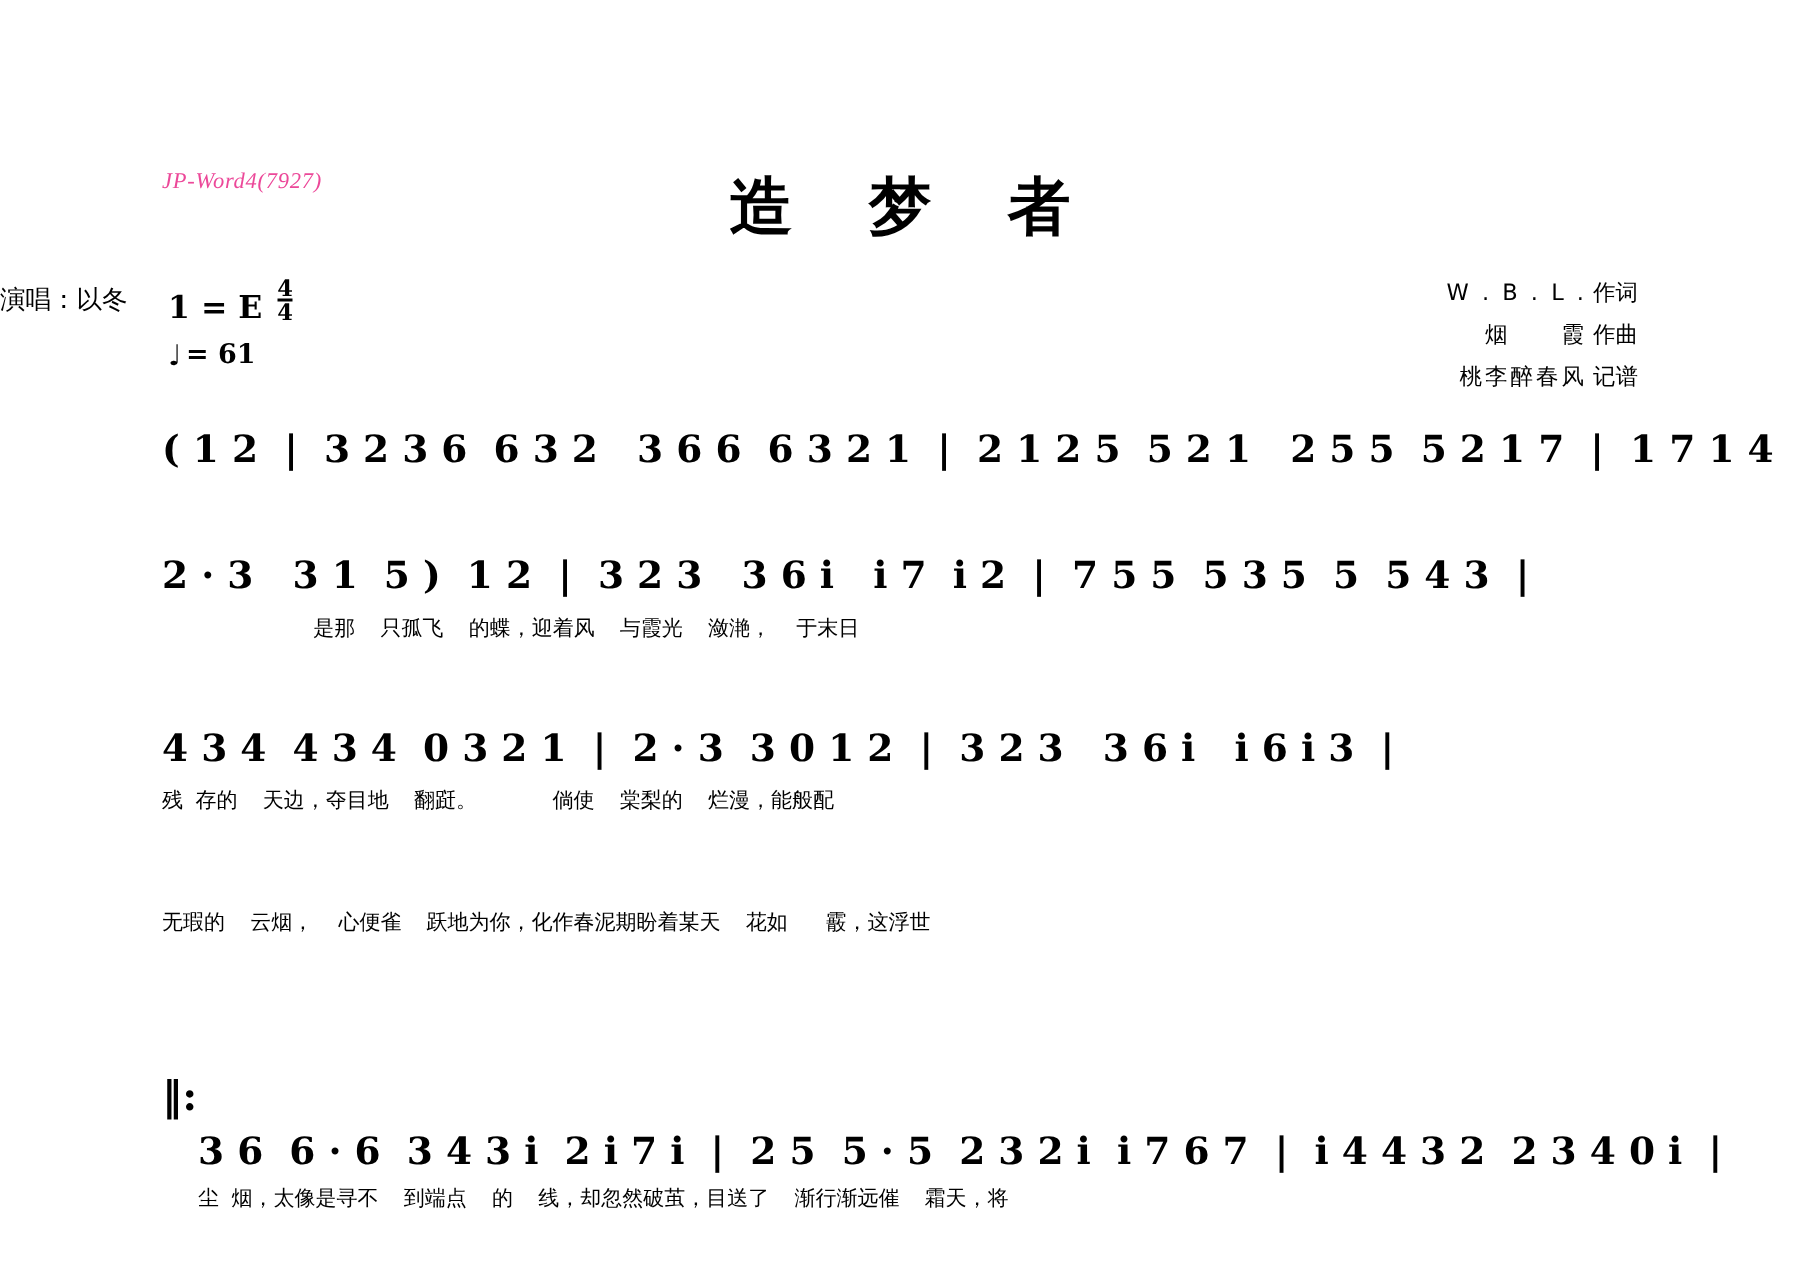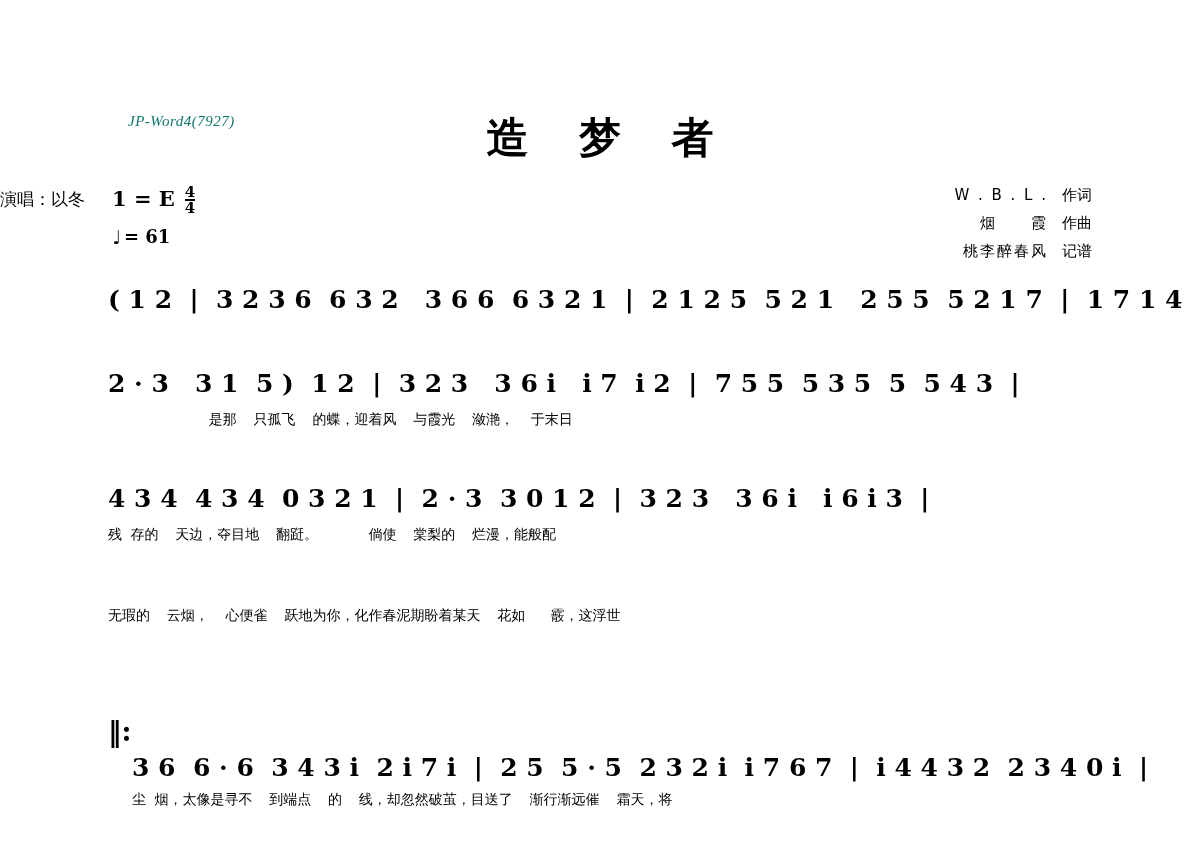--- a/index.html
+++ b/index.html
@@ -24,23 +24,22 @@
   }
 
   
   .watermark {
     position: absolute;
     left: 108px;
     top: 113px;
     font-family: "Liberation Serif", serif;
     font-style: italic;
     font-size: 15px;
-    color: #0f766e;
+    color: #ec4899;
     letter-spacing: 0.5px;
-    margin-left: 20px;
   }
   .song-title {
     position: absolute;
     left: 0; right: 0;
     top: 110px;
     text-align: center;
     font-family: "DejaVu Serif", serif;
     font-weight: bold;
     font-size: 42px;
     letter-spacing: 18px;
@@ -58,21 +57,21 @@
   .key-block {
     position: absolute;
     left: 112px;
     top: 186px;
     font-family: "DejaVu Serif", serif;
   }
   .key-line {
     font-size: 21px;
     font-weight: bold;
     display: flex;
-    align-items: flex-start;
+    align-items: flex-end;
     gap: 4px;
   }
   .time-sig {
     display: inline-block;
     text-align: center;
     line-height: 0.95;
     font-size: 15px;
     font-weight: bold;
     margin-left: 6px;
     position: relative;
@@ -101,21 +100,21 @@
     position: absolute;
     right: 108px;
     top: 182px;
     text-align: right;
     font-family: "DejaVu Sans", sans-serif;
     font-size: 15px;
     line-height: 1.85;
   }
   .credits .row { white-space: nowrap; }
   .credits .who { letter-spacing: 2px; }
-  .credits .role { margin-left: 14px; }
+  .credits .role { margin-left: 4px; }
 
   
   .stave {
     position: absolute;
     left: 108px;
     width: 984px;
   }
   .notes {
     font-family: "DejaVu Serif", serif;
     font-size: 25px;

